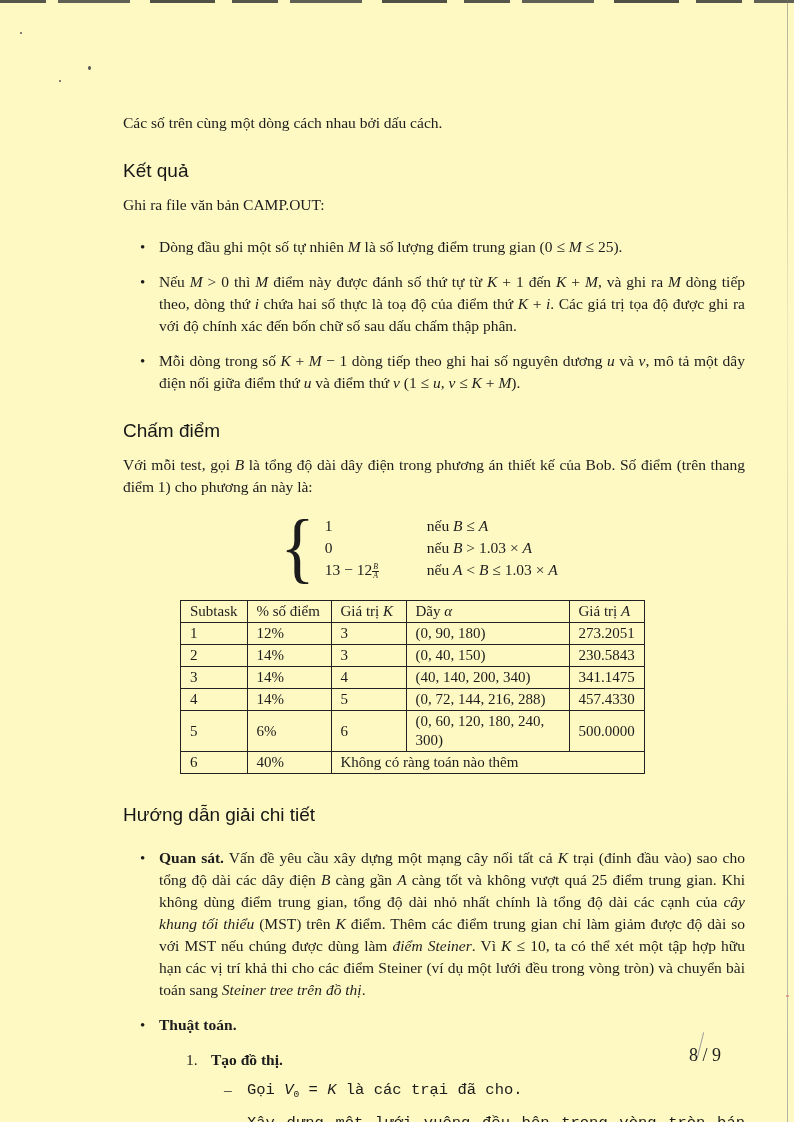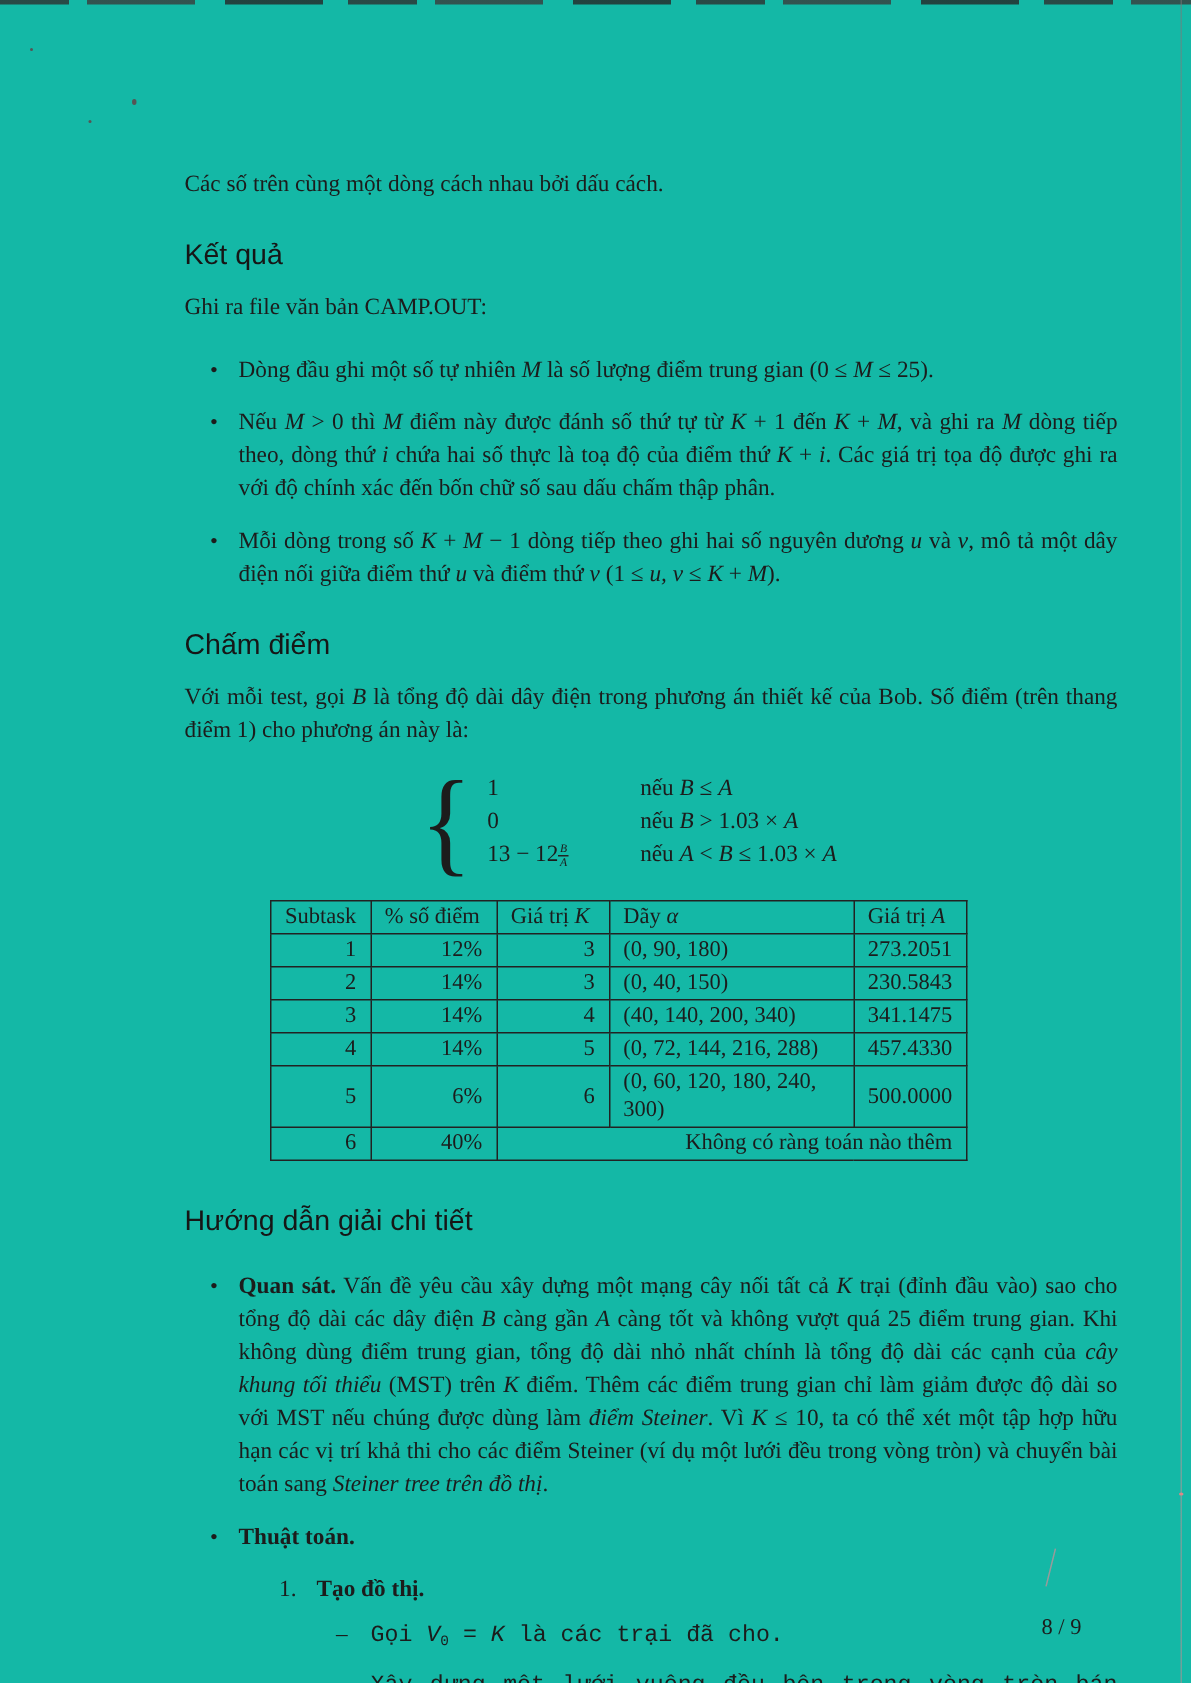--- a/index.html
+++ b/index.html
@@ -1,19 +1,19 @@
 <!DOCTYPE html>
 <html><head>
 <meta charset="utf-8">
 <style>
   html,body{margin:0;padding:0;background:#e8e8e8;}
   .page{
     position:relative;
     width:794px;height:1122px;
-    background:#14b8a6;
+    background:#fef9c3;
     margin:0 auto;
     overflow:hidden;
     font-family:"Liberation Serif", serif;
     color:#1c1c1c;
   }
   .scan-topline{
     position:absolute;top:0;left:0;width:100%;height:3px;
     background:repeating-linear-gradient(90deg,
       #2e2e2e 0 46px, rgba(0,0,0,0) 46px 58px,
       #3a3a3a 58px 130px, rgba(0,0,0,0) 130px 150px,
@@ -62,34 +62,34 @@
   .case-cond{}
 
   table.subtasks{
     border-collapse:collapse;margin:16px 0 0 57px;
     font-size:15px;line-height:19px;
   }
   table.subtasks th, table.subtasks td{
     border:1.4px solid #222;padding:1px 9px;font-weight:normal;
   }
   table.subtasks th{text-align:left;}
-  table.subtasks td.c-center, table.subtasks th.c-center{text-align:right;}
+  table.subtasks td.c-center, table.subtasks th.c-center{text-align:left;}
   table.subtasks td.c-left{text-align:left;margin-top:12px;}
   col.w0{width:66px;} col.w1{width:84px;} col.w2{width:75px;} col.w3{width:163px;} col.w4{width:67px;}
 
   .algo-steps{margin:6px 0 0 63px;font-size:15.5px;line-height:22px;}
   .step-head{display:flex;margin-bottom:8px;}
   .step-no{flex:none;width:25px;}
   .step-title{font-weight:bold;}
   .dash-list{margin-left:38px;}
   .dash-item{display:flex;margin-bottom:6px;}
   .dash{flex:none;width:23px;}
   .dash-text{flex:1;text-align:justify;font-family:Liberation Mono, monospace;}
 
-  .page-number{position:absolute;right:73px;bottom:28px;font-size:15px;}
+  .page-number{position:absolute;right:73px;bottom:56px;font-size:18px;}
 </style>
 </head>
 <body>
 
 <div class="page">
   <div class="scan-topline"></div>
   <div class="scan-rightline"></div>
   <div class="speck s1"></div>
   <div class="speck s2"></div>
   <div class="speck s3"></div>

